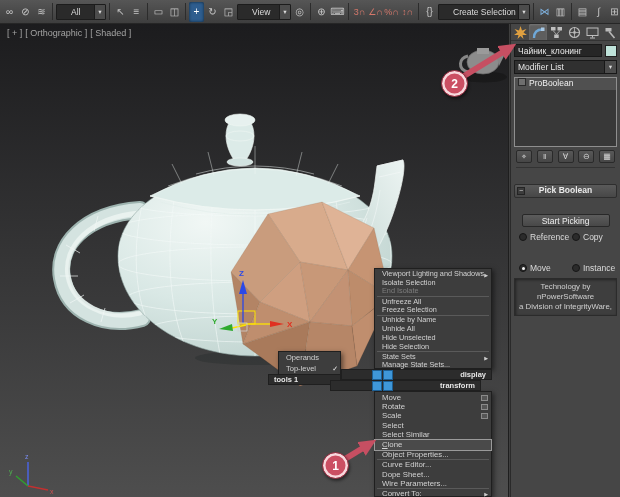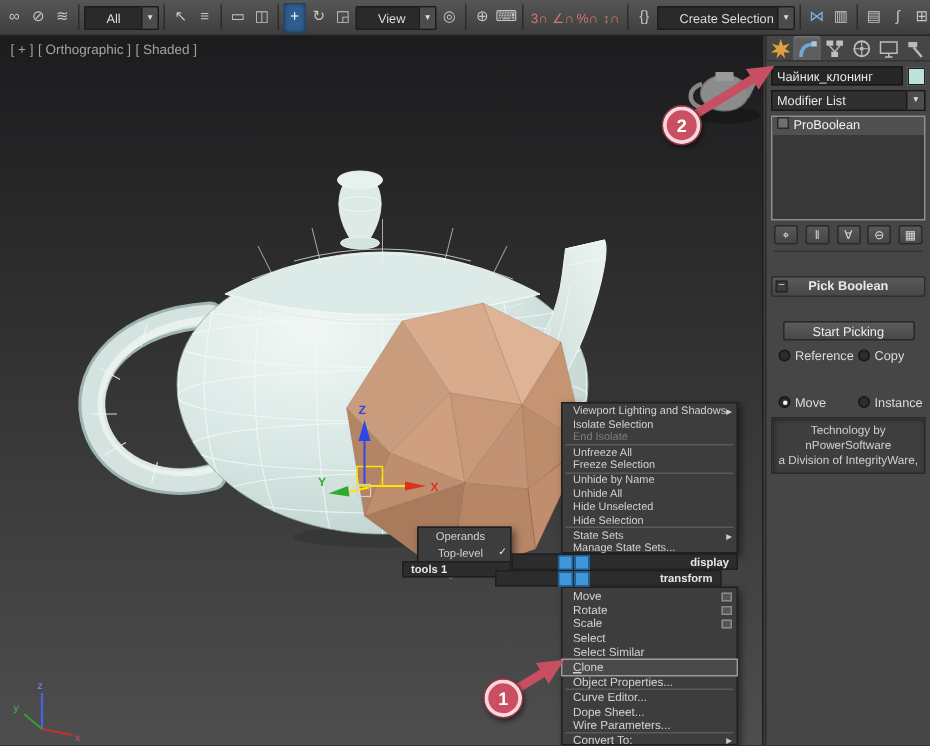--- a/index.html
+++ b/index.html
@@ -35,21 +35,21 @@
 .qt-tools{left:268px;top:374px;width:73px;height:11px;padding-left:5px}
 .qitem{position:relative;height:8.7px;line-height:8.9px;font-size:7.3px;color:#d2d2d2;padding-left:7px;white-space:nowrap}
 .qp-transform .qitem{height:9.2px;line-height:9.4px;font-size:7.8px}
 .qitem.disabled{color:#7e7e7e}
 .qitem.hl{outline:1px solid #9a9a9a;background:#4a4a4a}
 .qitem.hl .lbl{display:block}
 .qitem.hl .lbl::first-letter{text-decoration:underline}
 .qarrow{position:absolute;right:3px;top:1px;font-size:5px;color:#cfcfcf}
 .qset{position:absolute;right:3px;top:1.5px;width:7px;height:6px;border:1px solid #8a8a8a;background:#555}
 .qsep{border-top:1px solid #5a5a5a;margin:0 2px;height:1.5px}
-.qp-left .qitem{text-align:center;padding-right:12px;height:11px;line-height:11px;font-size:7.5px}
+.qp-left .qitem{text-align:left;padding-right:12px;height:11px;line-height:11px;font-size:7.5px}
 .qcheck{position:absolute;right:2px;top:0;font-size:7px;color:#ececec}
 .qsq{position:absolute;width:10px;height:10px;background:#3f97d9;border:1px solid #1d5f94;z-index:22}
 
 
 .panel{position:absolute;left:510px;top:24px;width:110px;height:473px;background:#464646;padding:0 2px;border-left:1px solid #2a2a2a}
 .tabs{display:flex;height:17px;border-bottom:1px solid #333;margin:0 -2px 3px}
 .tab{flex:1;display:flex;align-items:center;justify-content:center}
 .tab.active{background:#5e5e5e;box-shadow:inset 0 1px 2px #777;border-radius:2px 2px 0 0}
 .namerow{display:flex;gap:3px;align-items:center;margin:2px 1px}
 .namefield{flex:1;min-width:0;height:13px;background:#262626;border:1px solid #181818;color:#e8e8e8;font-size:8.5px;padding:0 3px;font-family:"Liberation Sans",sans-serif}

